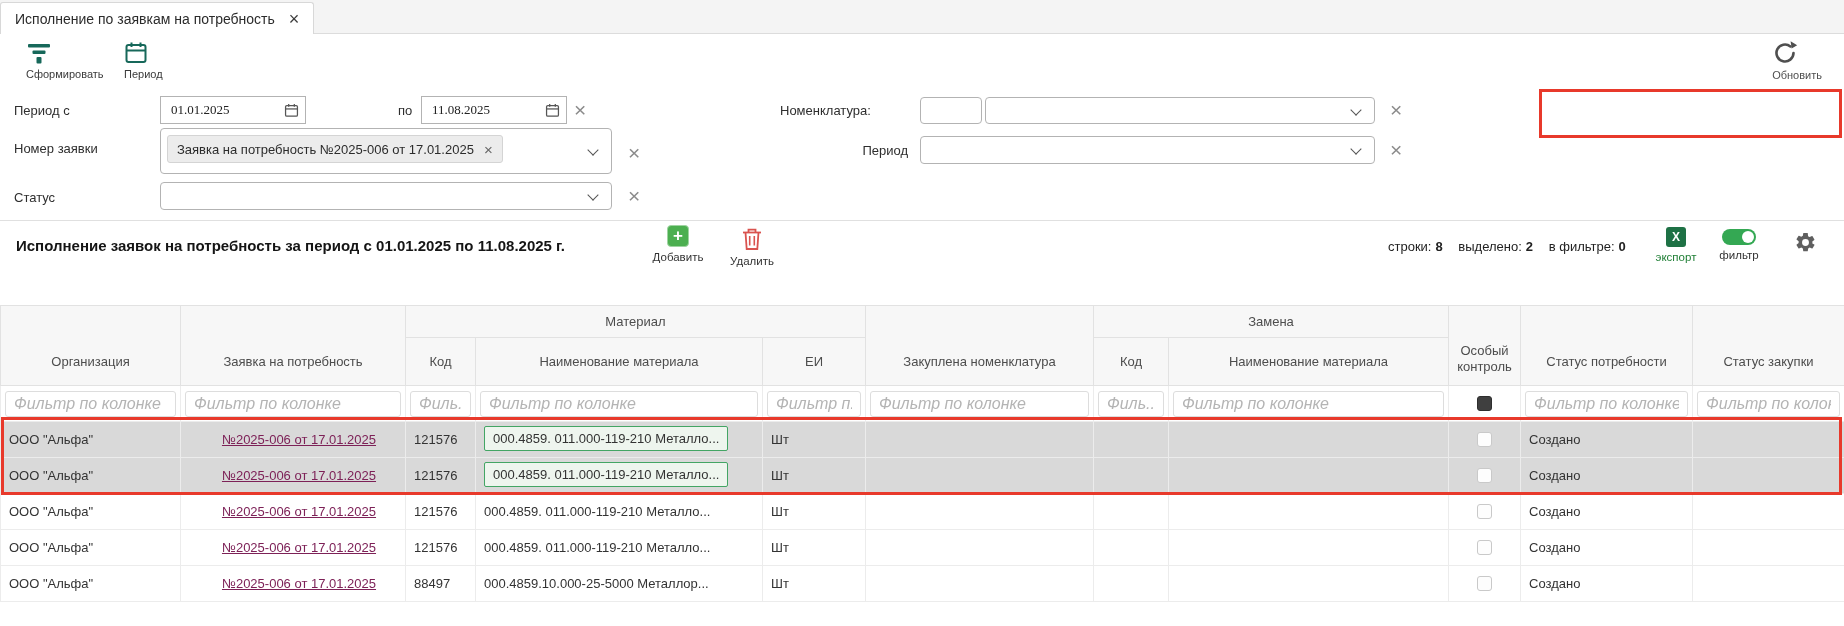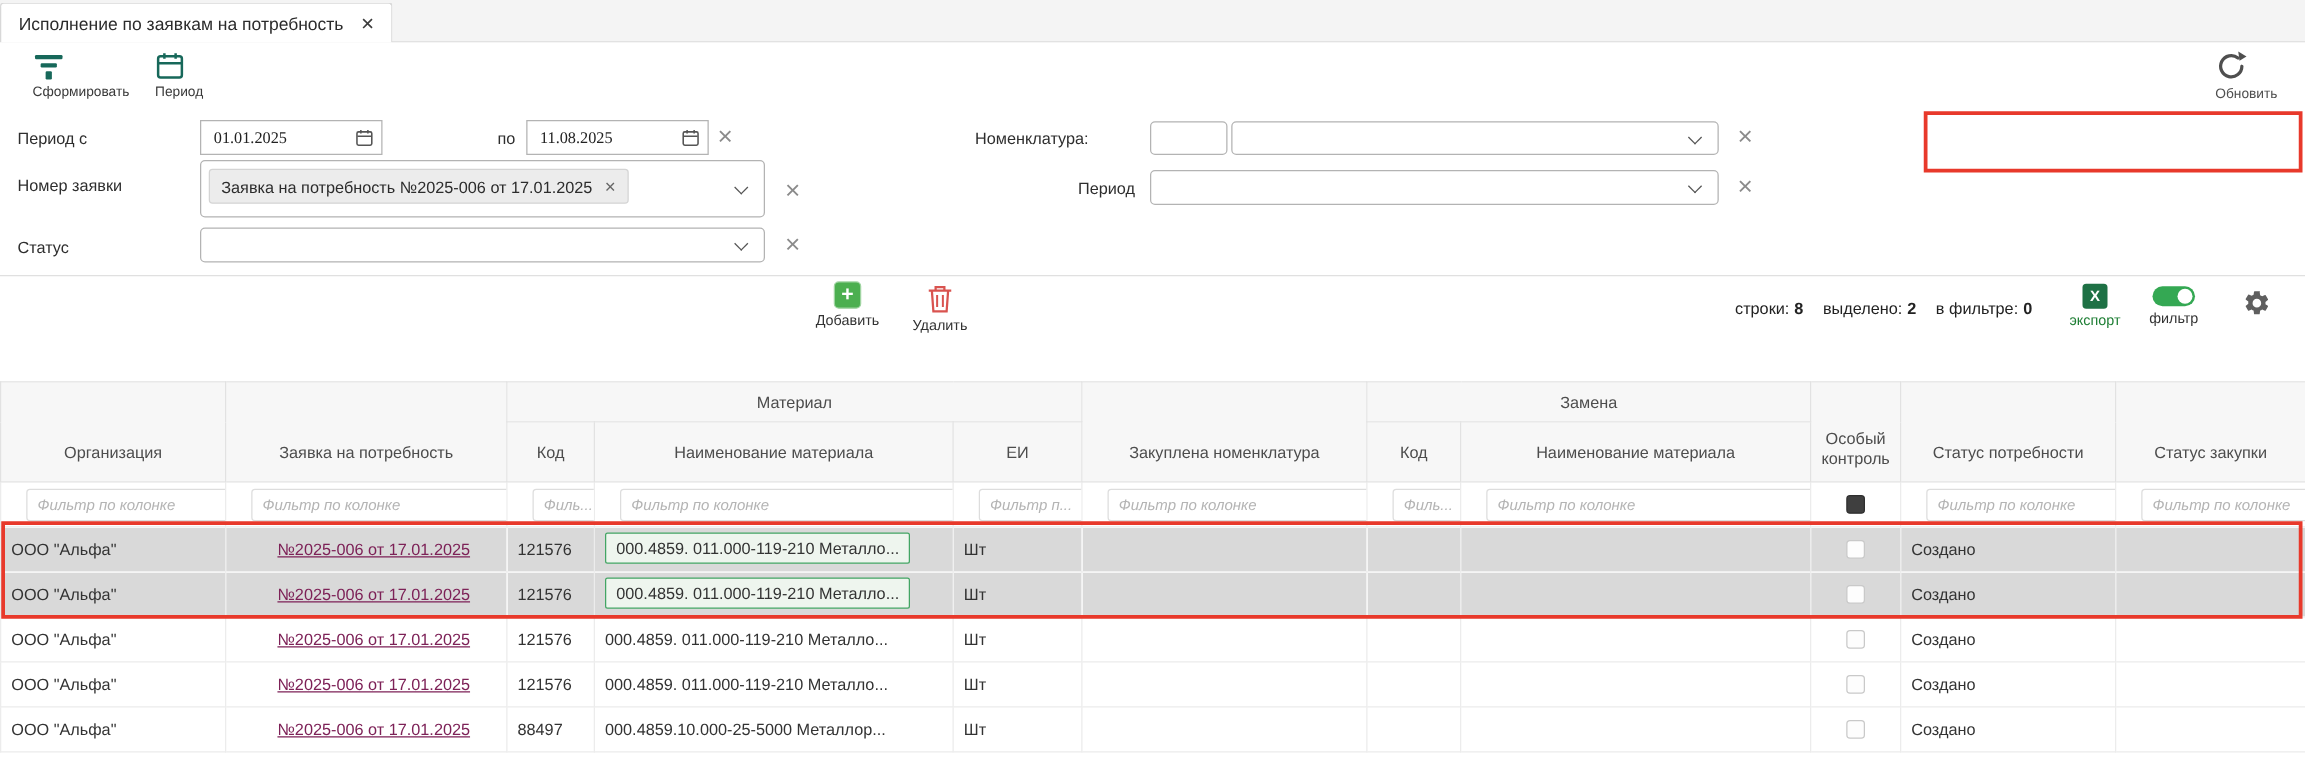--- a/index.html
+++ b/index.html
@@ -56,21 +56,21 @@
 
 
 table.grid{position:absolute;left:0;top:84px;width:1844px;border-collapse:collapse;table-layout:fixed;font-size:13px;color:#333;}
 table.grid th{background:#f7f7f7;font-weight:normal;color:#4d4d4d;border:1px solid #e2e2e2;text-align:center;overflow:hidden;}
 th.th-group{height:32px;}
 th.th-leaf{height:48px;vertical-align:middle;}
 th.th-span{vertical-align:bottom;padding-bottom:16px;}
 th.th-wrap{white-space:normal;line-height:1.25;padding:0 4px 10px;}
 table.grid td{border:1px solid #ececec;height:36px;padding:0 8px;overflow:hidden;white-space:nowrap;text-overflow:ellipsis;background:#fff;}
 tr.filter-row td{padding:3px 4px;}
-tr.filter-row input{width:100%;height:26px;border:1px solid #ddd;border-radius:3px;padding:0 8px;font-size:12px;color:#333;outline:none;font-family:inherit;background:#fff;margin-left:16px;}
+tr.filter-row input{width:100%;height:26px;border:1px solid #ddd;border-radius:3px;padding:0 8px;font-size:16px;color:#333;outline:none;font-family:inherit;background:#fff;}
 tr.filter-row input::placeholder{color:#b4b4b4;font-style:italic;}
 tr.data-row{cursor:pointer;}
 tr.data-row.selected td{background:#d9d9d9;}
 td.c-org{padding-left:14px;}
 td.c-request{text-align:center;}
 a.req-link{color:#7d2157;text-decoration:underline;margin-left:12px;}
 .mat-box{display:inline-block;max-width:100%;border:1px solid #43a564;background:#eef5ee;border-radius:2px;padding:4px 8px;overflow:hidden;white-space:nowrap;text-overflow:ellipsis;}
 .cb{width:15px;height:15px;border:1px solid #c9c9c9;border-radius:3px;background:#fdfdfd;margin:0 auto;cursor:pointer;}
 .cb-filter{width:15px;height:15px;border-radius:3px;background:#3f3f3f;border:1px solid #2e2e2e;margin:0 auto;cursor:pointer;}
 
@@ -170,20 +170,21 @@
 
     <span class="flabel" style="left:780px;top:53px;width:128px;text-align:right;">Период</span>
     <div class="dd" style="left:920px;top:46px;width:455px;height:28px;">
       <span class="chev" style="right:14px;top:8px;"></span>
     </div>
     <span class="clear-x" style="left:1390px;top:49px;">×</span>
 
   </div>
 
   <div class="grid-panel">
+    <div class="grid-title">Исполнение заявок на потребность за период с 01.01.2025 по 11.08.2025 г.</div>
 
     <div class="gtool" id="tool-add">
       <div class="plus-icon">+</div>
       <span>Добавить</span>
     </div>
     <div class="gtool" id="tool-delete">
       <svg width="22" height="24" viewBox="0 0 22 24">
         <line x1="2" y1="5.5" x2="20" y2="5.5" stroke="#d9534f" stroke-width="1.8"></line>
         <path d="M7.5 5 V2.6 h7 V5" fill="none" stroke="#d9534f" stroke-width="1.8"></path>
         <path d="M4.5 5.5 l1.2 16.5 h10.6 l1.2 -16.5" fill="none" stroke="#d9534f" stroke-width="1.8"></path>

